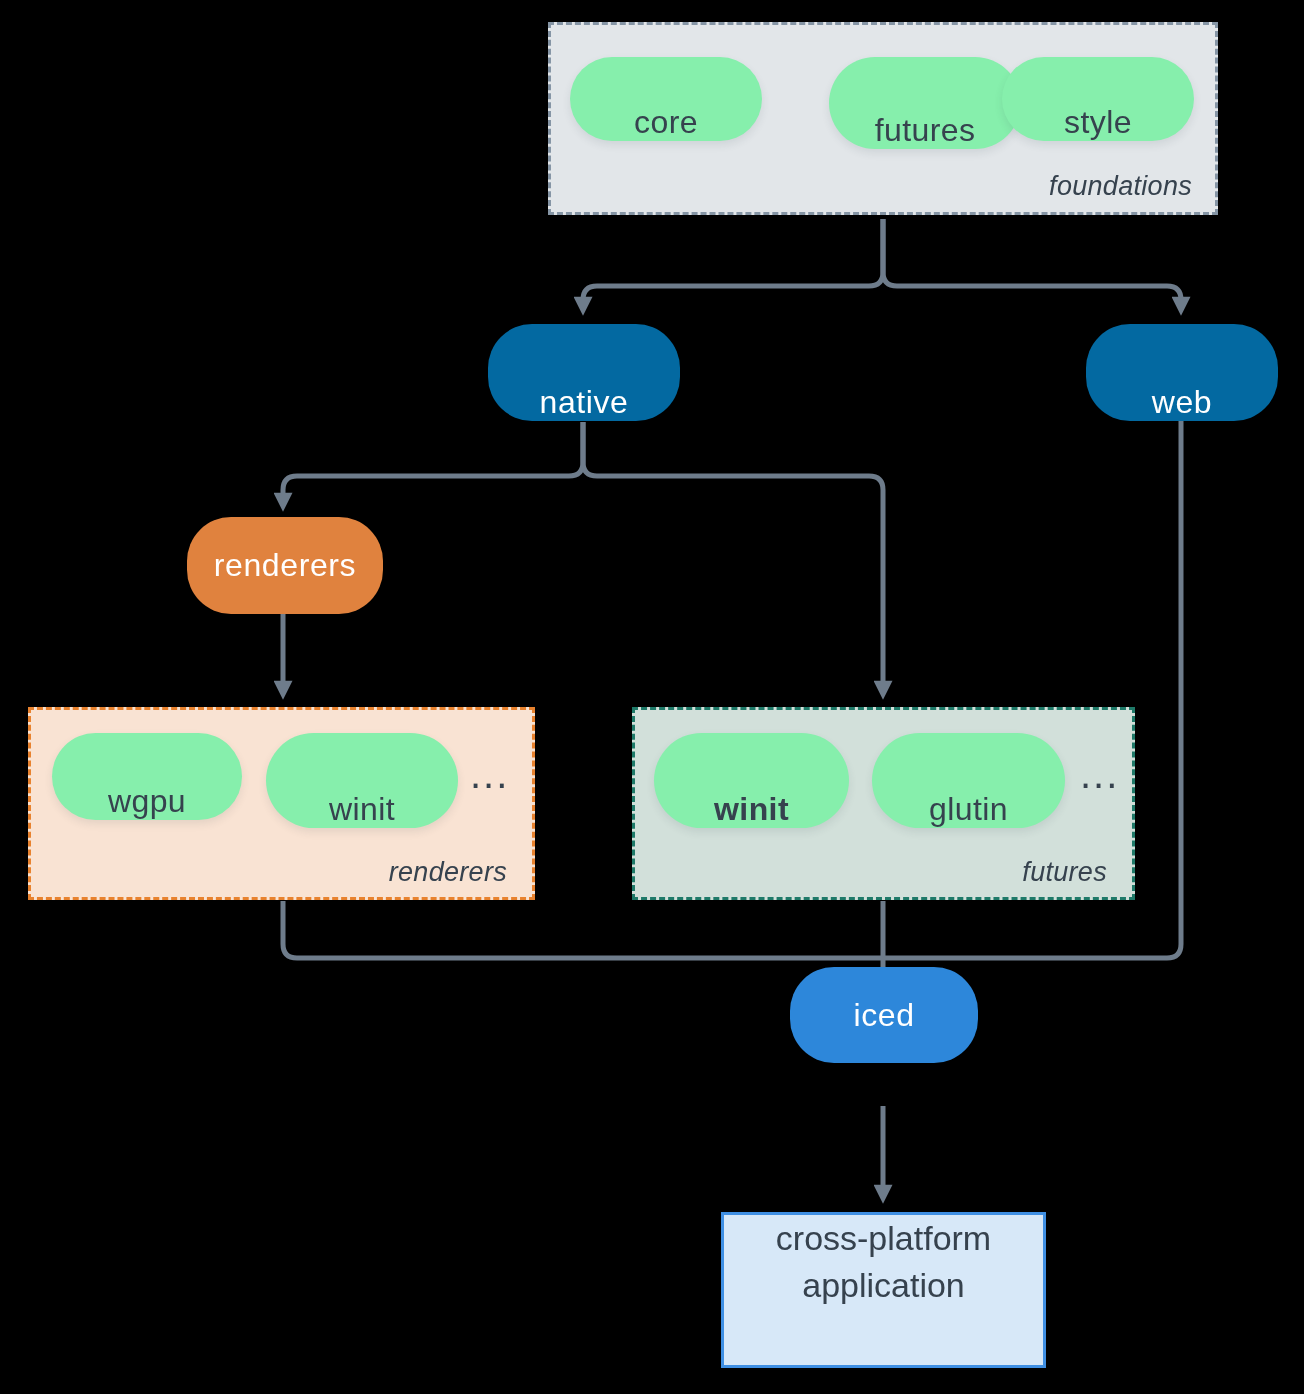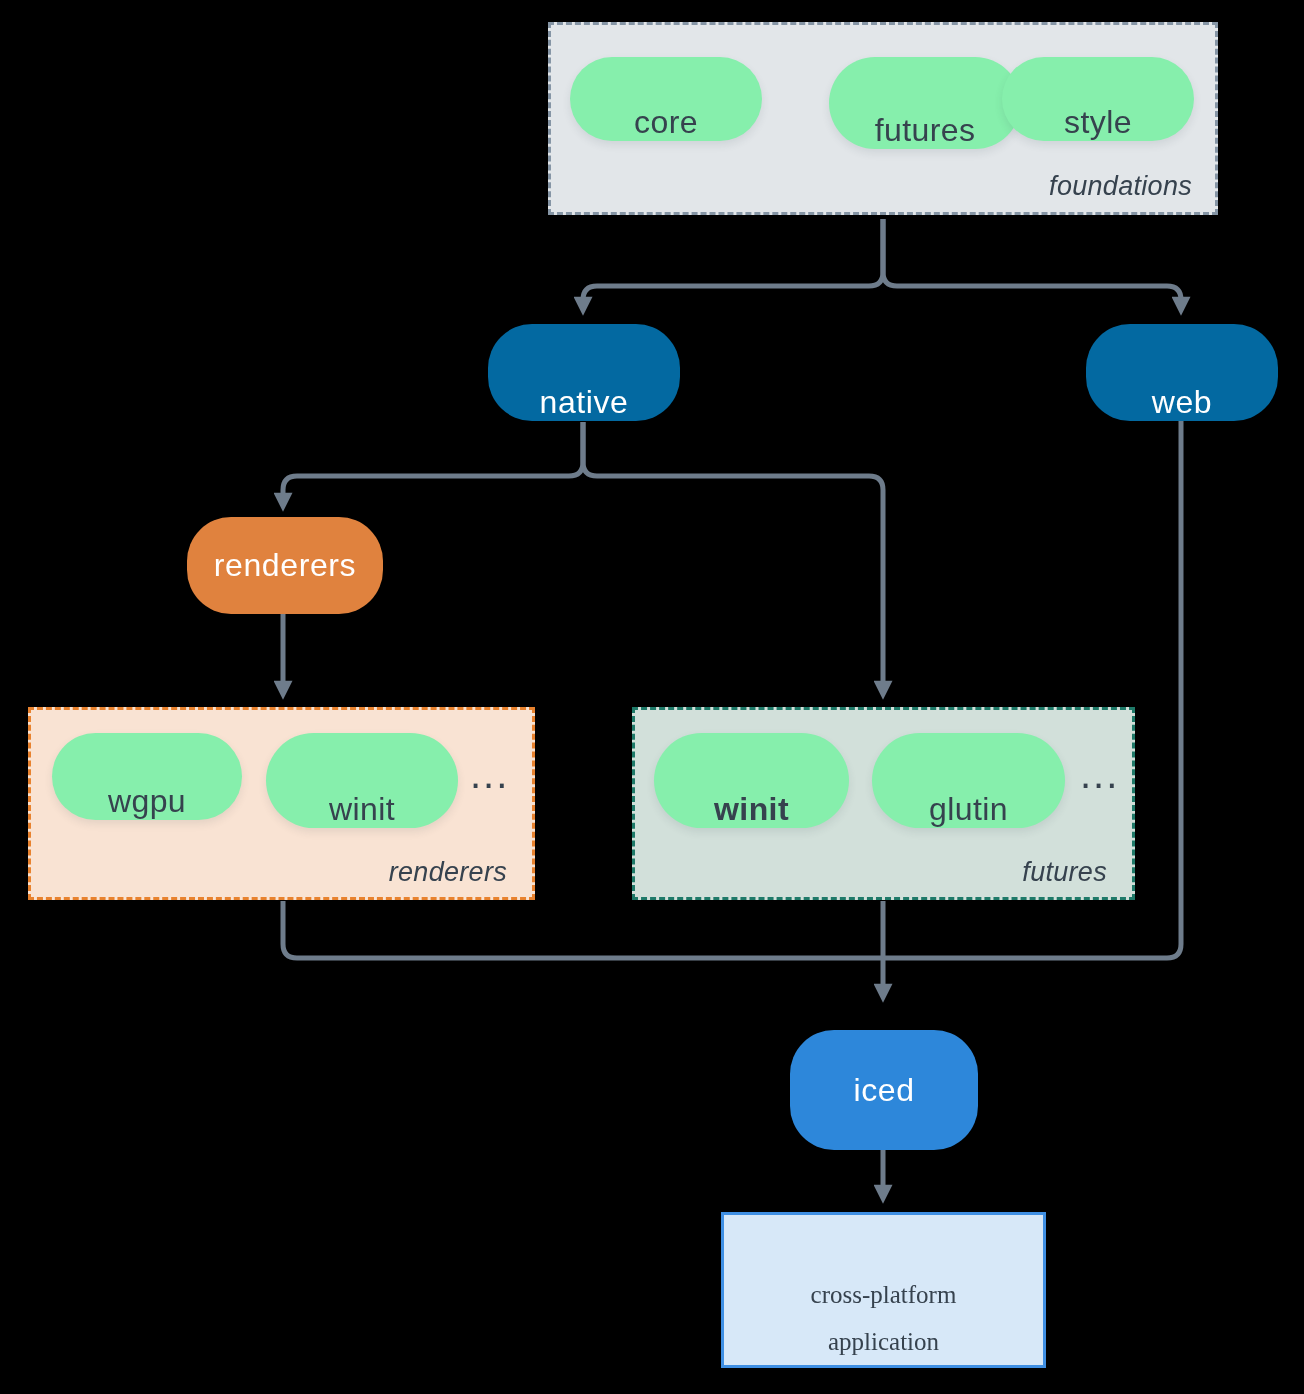--- a/index.html
+++ b/index.html
@@ -65,28 +65,27 @@
   }
 
   .app-box {
     position: absolute;
     left: 721px; top: 1212px;
     width: 325px; height: 156px;
     box-sizing: border-box;
     background: #d7e8f8;
     border: 3px solid #3f8fe3;
     display: flex;
-    align-items: flex-end;
+    align-items: flex-start;
     justify-content: center;
     text-align: center;
-    font-size: 25px;
+    font-size: 34px;
     line-height: 47px;
     color: #36424e;
     padding: 0 40px;
-    font-family: Liberation Serif, serif;
   }
 </style>
 </head>
 <body>
 
 <div class="stage">
 
   <svg class="wires" width="1304" height="1394" viewBox="0 0 1304 1394">
     <defs>
       <marker id="arrow" viewBox="0 0 10 10" refX="7" refY="5" markerWidth="4.2" markerHeight="3.8" orient="auto-start-reverse">
@@ -142,21 +141,21 @@
   <div class="group shells"></div>
   <div class="pill-white" style="left:654px; top:733px; width:195px; height:95px;font-weight:bold;">
     <span>winit</span>
   </div>
   <div class="pill-white" style="left:872px; top:733px; width:193px; height:95px;">
     <span>glutin</span>
   </div>
   <div class="ellipsis" style="left:1080px; top:752px;">...</div>
   <div class="group-label" style="right:197px; top:857px;">futures</div>
 
-  <div class="pill blue" style="left:790px; top:1030px; width:188px; height:120px;">
+  <div class="pill blue" style="left:790px; top:967px; width:188px; height:96px;">
     <span>iced</span>
   </div>
 
   <div class="app-box">
     <span>cross-platform application</span>
   </div>
 
 </div>
 
 </body></html>

